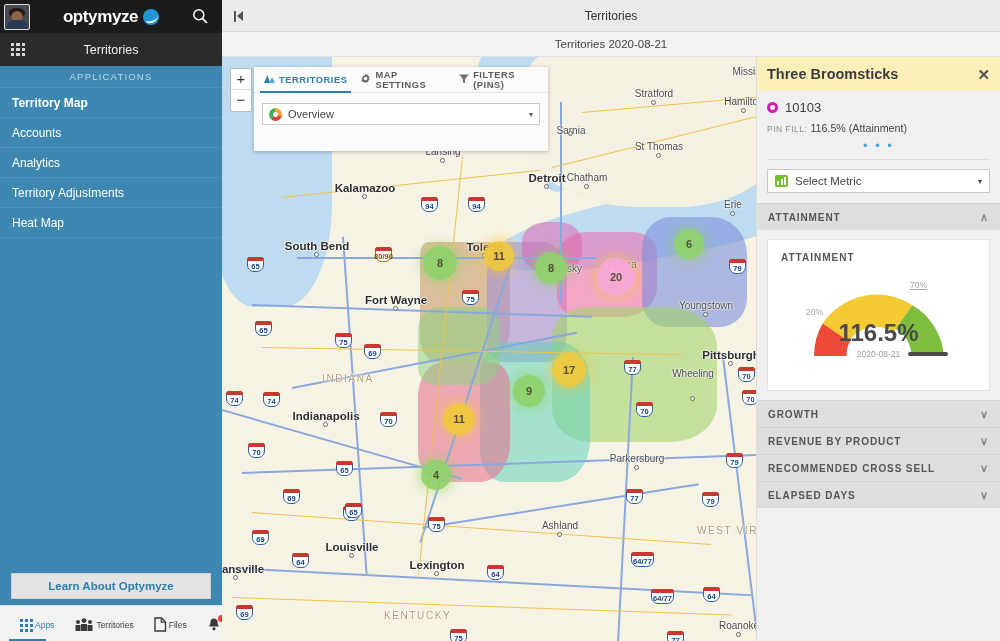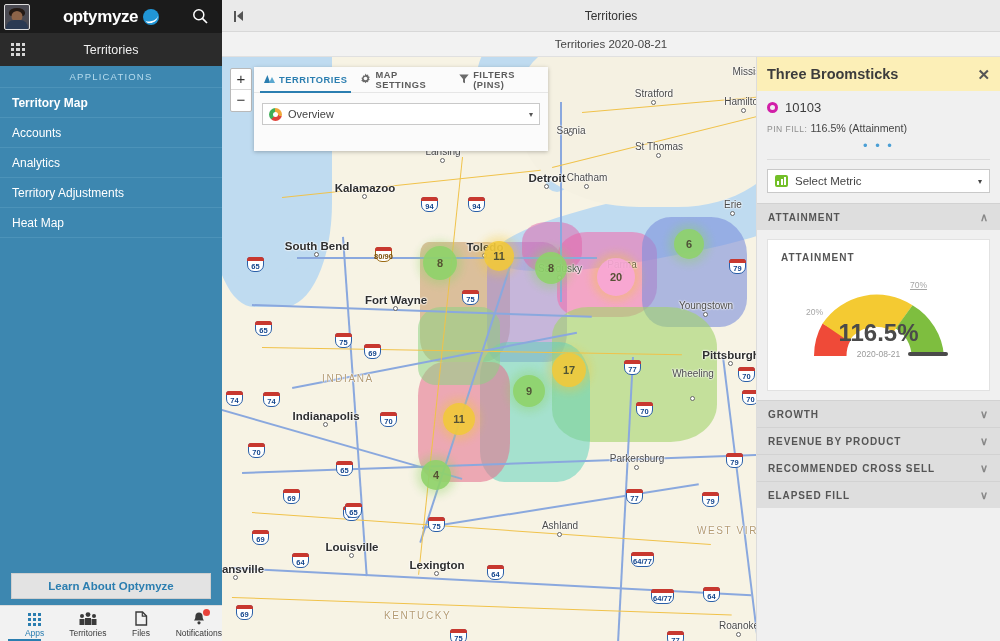--- a/index.html
+++ b/index.html
@@ -45,21 +45,21 @@
   .sb-item { height:30px; line-height:30px; padding-left:12px; color:#fff; font-size:12px;
              border-bottom:1px solid #4c93b9; cursor:pointer; }
   .sb-item.active { font-weight:bold; }
 
   .learn-btn { position:absolute; left:11px; bottom:42px; width:200px; height:26px;
                background:#e3e3e3; border:1px solid #cfcfcf; color:#2b7eb0; font-size:11.5px;
                font-weight:bold; display:flex; align-items:center; justify-content:center; cursor:pointer;}
 
   .sb-bottom { position:absolute; left:0; bottom:0; width:222px; height:36px; background:#f2f2f2;
                display:flex; border-top:1px solid #dcdcdc; }
-  .bn { flex:1; display:flex; flex-direction:column; align-items:center; justify-content:center;
+  .bn { flex:1; display:flex; flex-direction:row; align-items:center; justify-content:center;
         gap:2px; cursor:pointer; position:relative; padding-top:2px;padding-left:20px;}
   .bn .bn-label { font-size:8.5px; color:#3a3a3a; }
   .bn.active .bn-label { color:#2b7eb0; }
   .bn.active:after { content:""; position:absolute; bottom:0; left:16%; width:68%; height:2px; background:#2b7eb0;}
   .bn-ic { height:15px; display:flex; align-items:flex-end; position:relative;}
   .mini-grid { width:13px; height:13px; display:grid; grid-template-columns:repeat(3,1fr);
                grid-template-rows:repeat(3,1fr); gap:1.5px;}
   .mini-grid i { background:#2b7eb0; }
   .dot-badge { position:absolute; right:-4px; top:-2px; width:7px; height:7px; border-radius:50%; background:#e8413a;}
 
@@ -585,18 +585,18 @@
     </div>
     <div class="acc">
       <span>REVENUE BY PRODUCT</span>
       <span class="chev">∨</span>
     </div>
     <div class="acc">
       <span>RECOMMENDED CROSS SELL</span>
       <span class="chev">∨</span>
     </div>
     <div class="acc">
-      <span>ELAPSED FILL</span>
+      <span>ELAPSED DAYS</span>
       <span class="chev">∨</span>
     </div>
   </div>
 
 </div>
 
 </body></html>

